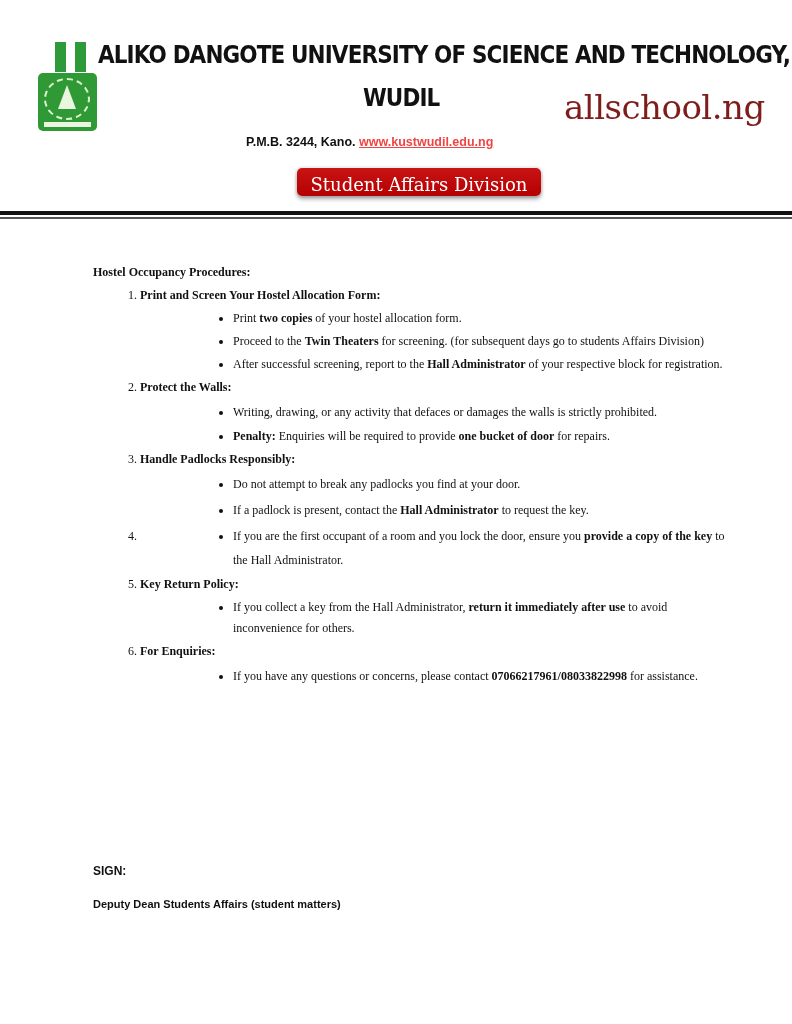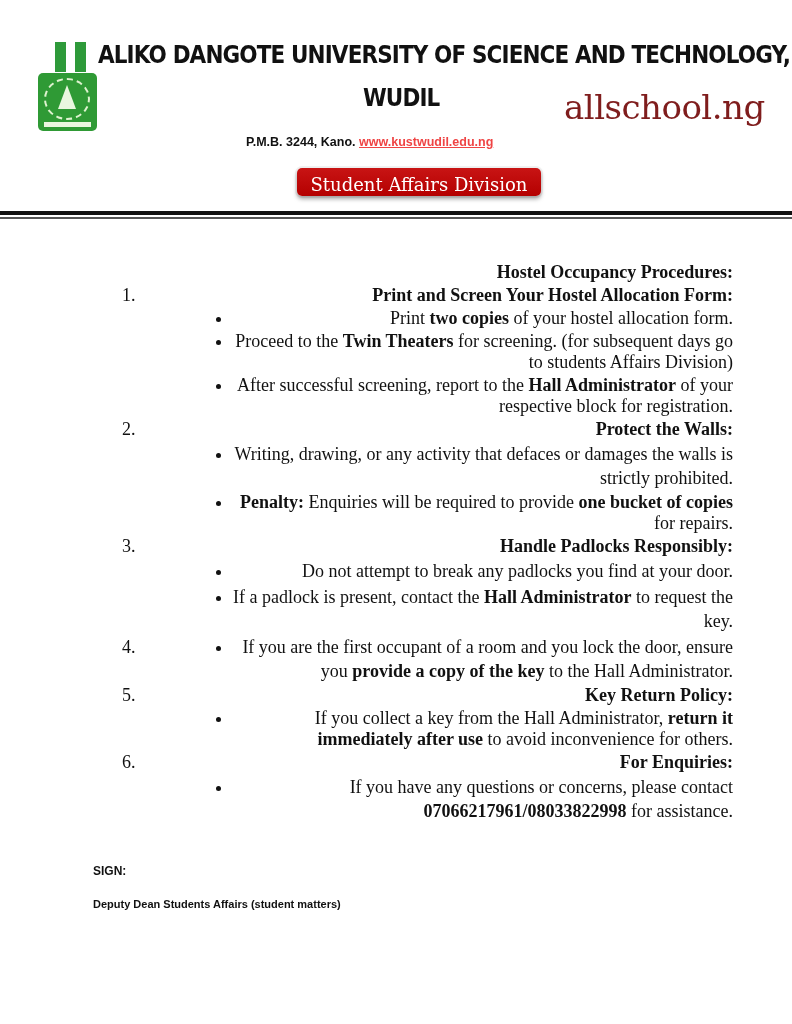--- a/index.html
+++ b/index.html
@@ -19,21 +19,21 @@
   .watermark { position: absolute; left: 564px; top: 80px; font-family: "DejaVu Serif", serif; font-size: 34px; color: #7f1d1d; white-space: nowrap; letter-spacing: -0.5px; margin-top: 7px; }
 
   .address { position: absolute; left: 246px; top: 135px; font-family: "Liberation Sans", sans-serif; font-weight: bold; font-size: 12.5px; white-space: nowrap; }
   .address a { color: #ef4444; text-decoration: underline; }
 
   .banner { position: absolute; left: 287px; top: 168px; width: 244px; height: 28px; background: linear-gradient(#c81414, #b40000); border-radius: 5px; box-shadow: 0 3px 4px rgba(0,0,0,0.35), 0 0 0 2px #f2f2f2; text-align: center; line-height: 33px; color: #fff; font-family: "DejaVu Serif", serif; font-size: 18px; margin-left: 10px; }
 
   .rule-thick { position: absolute; left: 0; top: 211px; width: 792px; height: 4px; background: #111; }
   .rule-thin { position: absolute; left: 0; top: 217px; width: 792px; height: 2px; background: #555; }
 
-  .doc { position: absolute; left: 93px; top: 262px; width: 640px; font-size: 18px; line-height: 21px; text-align: right; }
+  .doc { position: absolute; left: 93px; top: 262px; width: 640px; font-size: 12px; line-height: 21px; }
   .doc-title { font-weight: bold; margin: 0 0 2px 0; }
   ol.sections { margin: 0; padding: 0 0 0 47px; }
   ol.sections > li { font-weight: bold; padding-left: 0; }
   ol.sections > li::marker { font-weight: normal; }
   .sec-title { font-weight: bold; }
   ul.points { margin: 2px 0 0 0; padding: 0 0 0 93px; list-style: disc; font-weight: normal; }
   ul.points li { margin-bottom: 2px; }
   ul.points li.loose { line-height: 24px; }
   b { font-weight: bold; }
 
@@ -70,21 +70,21 @@
 <div class="doc">
   <div class="doc-title">Hostel Occupancy Procedures:</div>
   <ol class="sections" id="sections">
       <li><span class="sec-title">Print and Screen Your Hostel Allocation Form:</span><ul class="points">
           <li><span>Print </span><b>two copies</b><span> of your hostel allocation form.</span></li>
           <li><span>Proceed to the </span><b>Twin Theaters</b><span> for screening. (for subsequent days go to students Affairs Division)</span></li>
           <li><span>After successful screening, report to the </span><b>Hall Administrator</b><span> of your respective block for registration.</span></li>
         </ul></li>
       <li><span class="sec-title">Protect the Walls:</span><ul class="points">
           <li class="loose"><span>Writing, drawing, or any activity that defaces or damages the walls is strictly prohibited.</span></li>
-          <li><b>Penalty:</b><span> Enquiries will be required to provide </span><b>one bucket of copies</b><span> for repairs.</span></li>
+          <li><b>Penalty:</b><span> Enquiries will be required to provide </span><b>one bucket of door</b><span> for repairs.</span></li>
         </ul></li>
       <li><span class="sec-title">Handle Padlocks Responsibly:</span><ul class="points">
           <li class="loose"><span>Do not attempt to break any padlocks you find at your door.</span></li>
           <li class="loose"><span>If a padlock is present, contact the </span><b>Hall Administrator</b><span> to request the key.</span></li>
         </ul></li>
       <li><ul class="points">
           <li class="loose"><span>If you are the first occupant of a room and you lock the door, ensure you </span><b>provide a copy of the key</b><span> to the Hall Administrator.</span></li>
         </ul></li>
       <li><span class="sec-title">Key Return Policy:</span><ul class="points">
           <li><span>If you collect a key from the Hall Administrator, </span><b>return it immediately after use</b><span> to avoid inconvenience for others.</span></li>

